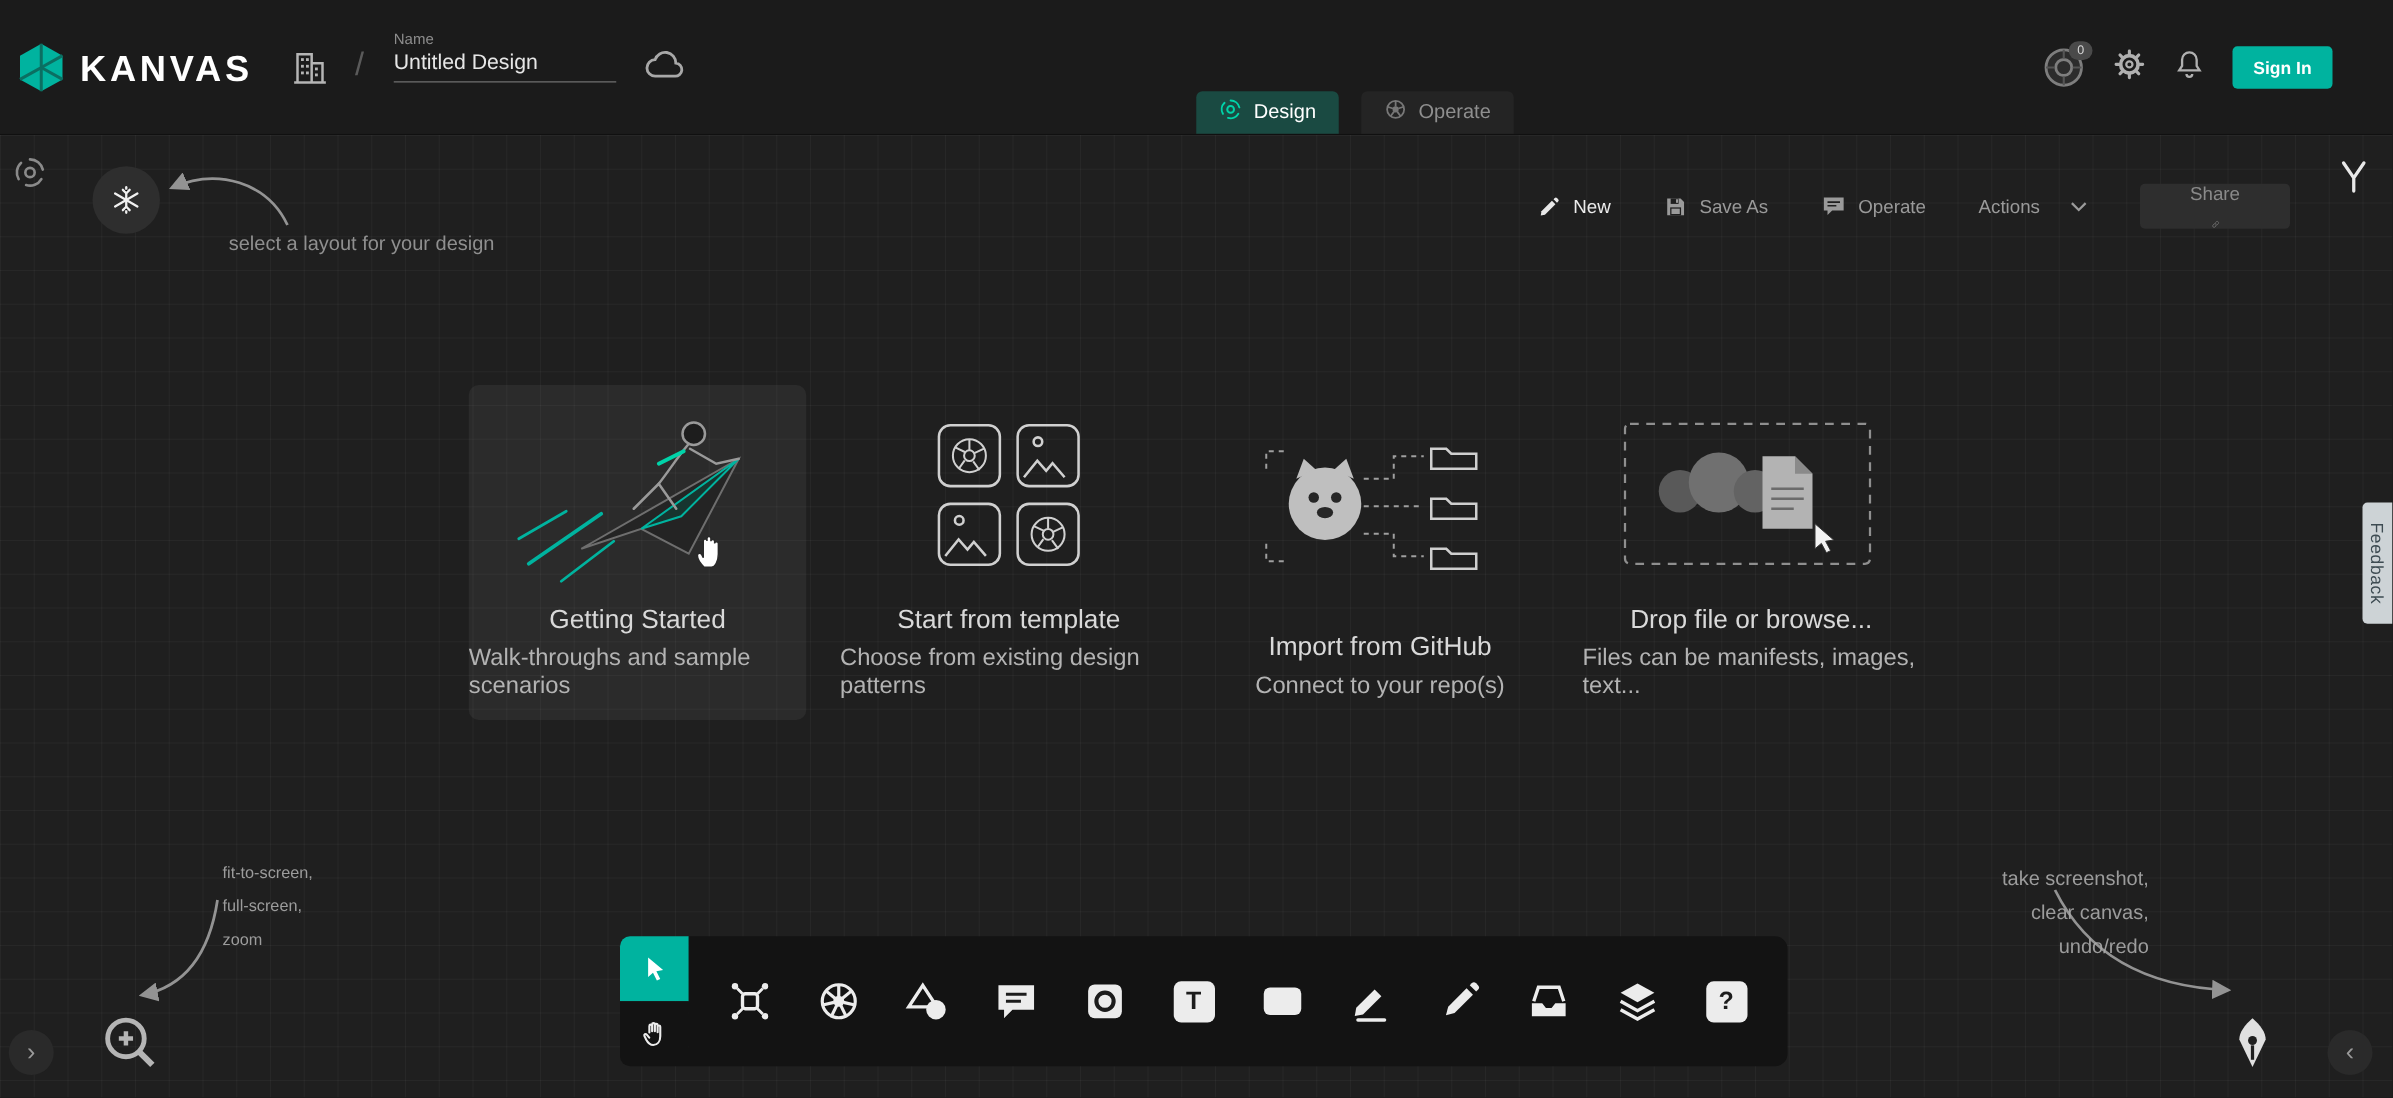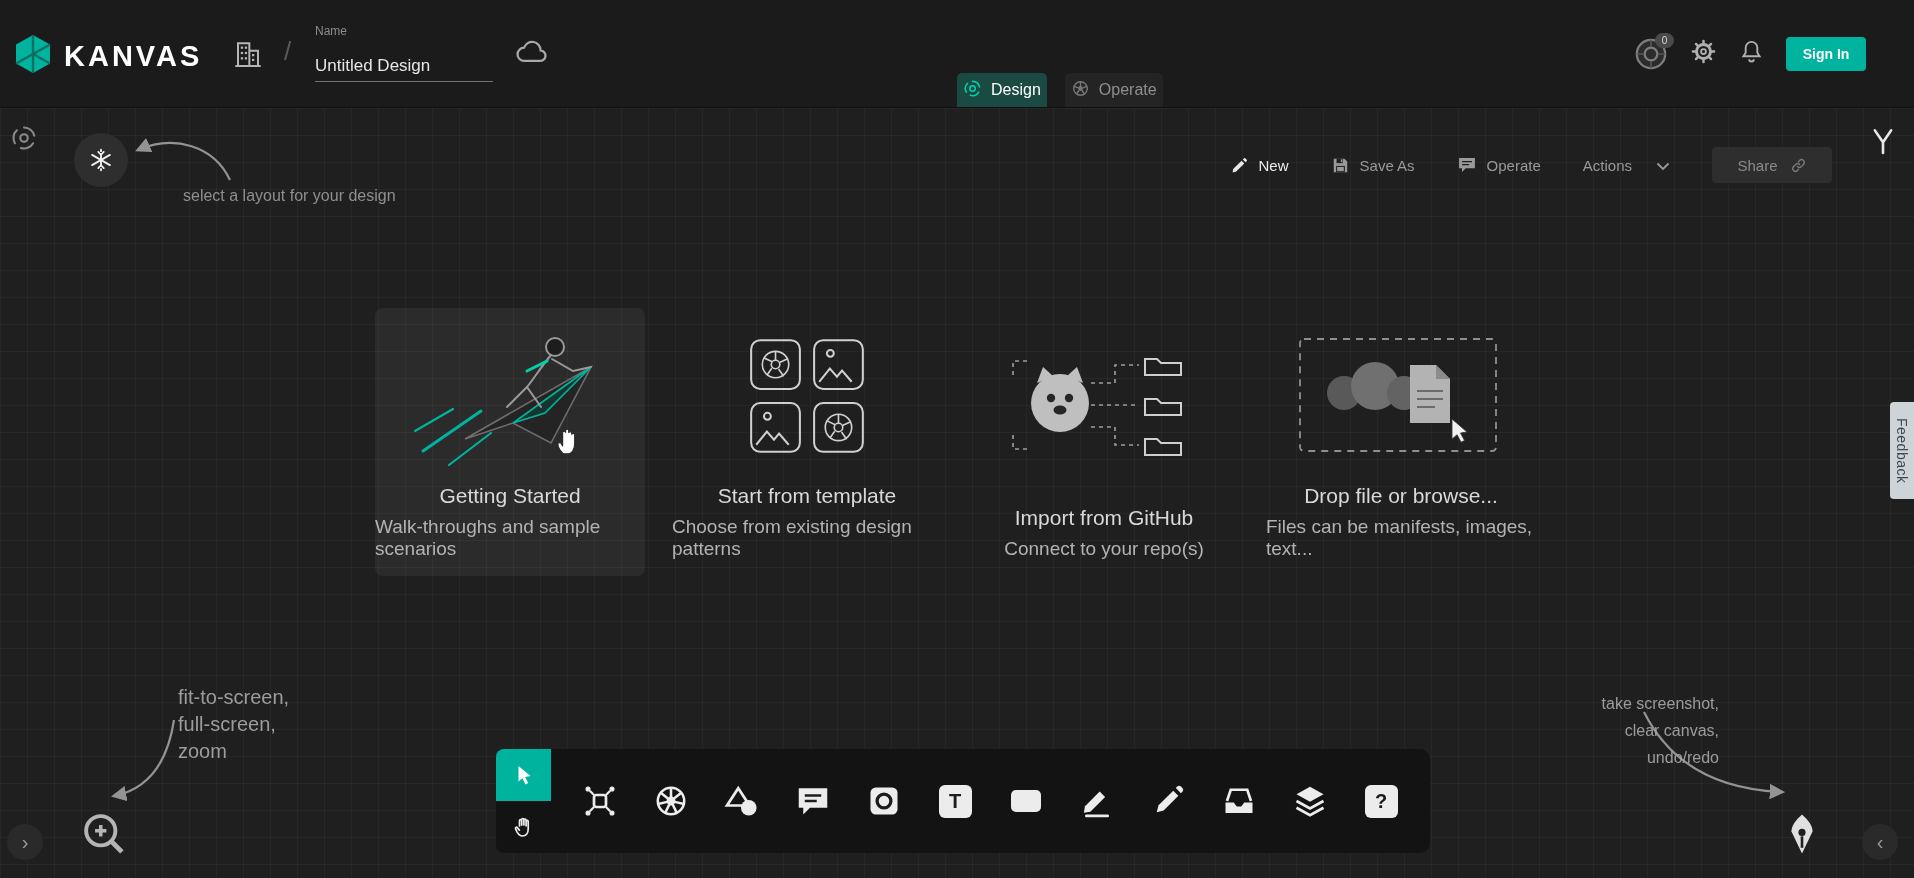--- a/index.html
+++ b/index.html
@@ -10,34 +10,34 @@
   }
   button{font-family:"Liberation Sans",sans-serif;background:none;border:none;padding:0;cursor:pointer;}
 
   
   .hdr{position:absolute;top:0;left:0;width:1914px;height:107px;background:#1b1b1b;z-index:30;}
   .logo{position:absolute;left:12px;top:33px;display:flex;align-items:center;gap:10px;}
   .logo-text{color:#fff;font-size:29px;font-weight:700;letter-spacing:3px;}
   .org-icon{position:absolute;left:232px;top:37px;}
   .hdr-slash{position:absolute;left:284px;top:36px;color:#5a5a5a;font-size:26px;font-weight:300;}
   .name-field{position:absolute;left:315px;top:24px;width:180px;}
-  .name-label{color:#8d8d8d;font-size:12px;display:block;margin-bottom:16px;}
+  .name-label{color:#8d8d8d;font-size:12px;display:block;margin-bottom:0;}
   .name-input{width:178px;background:transparent;border:none;border-bottom:1px solid #707070;
     color:#e6e6e6;font-size:17px;padding:2px 0 5px;outline:none;}
   .cloud-icon{position:absolute;left:515px;top:38px;}
   .hdr-right{position:absolute;right:48px;top:0;height:107px;display:flex;align-items:center;gap:22px;}
   .credits{position:relative;width:34px;height:34px;}
   .credits-badge{position:absolute;top:-4px;right:-6px;min-width:15px;height:15px;border-radius:8px;
     background:#4a4a4a;color:#d6d6d6;font-size:10px;display:flex;align-items:center;justify-content:center;padding:0 2px;}
   .signin-btn{width:80px;height:34px;border-radius:4px;background:#00B39F;color:#fff;
     font-size:14px;font-weight:600;display:flex;align-items:center;justify-content:center;}
   
   .mode-tabs{position:absolute;left:957px;bottom:0;display:flex;gap:18px;}
   .mode-tab{height:34px;display:flex;align-items:center;justify-content:center;gap:9px;
-    border-radius:5px 5px 0 0;font-size:16px;padding:0 6px;}
+    border-radius:5px 5px 0 0;font-size:16px;padding:0 18px;}
   .mode-tab.active{background:#1a4a42;color:#fff;}
   .mode-tab.inactive{background:#242424;color:#8f8f8f;}
 
   
   .canvas{position:absolute;top:107px;left:0;width:1914px;height:771px;
     background-color:#1f1f1f;border-top:1px solid #101010;box-sizing:border-box;
     background-image:
       linear-gradient(rgba(255,255,255,0.035) 1px, transparent 1px),
       linear-gradient(90deg, rgba(255,255,255,0.035) 1px, transparent 1px);
     background-size:27px 27px;}
@@ -49,33 +49,33 @@
   .layout-hint{position:absolute;left:140px;top:79px;color:#8f8f8f;font-size:16px;margin-left:43px;}
 
   .yaml-btn{position:absolute;left:1868px;top:18px;}
 
   
   .tr-toolbar{position:absolute;top:38px;right:82px;height:38px;display:flex;align-items:center;gap:42px;z-index:10;}
   .tr-item{display:flex;align-items:center;gap:10px;font-size:15px;color:#9a9a9a;}
   .tr-item.bright{color:#ececec;}
   .actions-chevron{margin-left:14px;}
   .share-btn{width:120px;height:36px;border-radius:4px;background:#2e2e2e;display:flex;
-    align-items:center;justify-content:center;gap:12px;color:#8a8a8a;font-size:15px;}
+    align-items:center;justify-content:center;gap:12px;color:#8a8a8a;font-size:15px;flex-direction:column;}
 
   
   .cards-row{position:absolute;left:375px;top:200px;display:flex;gap:27px;z-index:6;}
   .card{width:270px;height:268px;display:flex;flex-direction:column;align-items:center;}
   .card.highlight{background:rgba(255,255,255,0.055);border-radius:8px;}
   .card-art{flex:1;display:flex;align-items:center;justify-content:center;width:100%;}
   .card-title{font-size:21px;color:#d9d9d9;margin-bottom:8px;}
   .card-sub{font-size:19px;color:#b3b3b3;margin-bottom:16px;}
   .hand-cursor{position:absolute;left:552px;top:316px;z-index:7;}
 
   
-  .bl-hint{position:absolute;left:178px;top:576px;color:#9c9c9c;font-size:20px;line-height:27px;}
+  .bl-hint{position:absolute;left:178px;top:576px;color:#9c9c9c;font-size:13px;line-height:27px;}
   .br-hint{position:absolute;right:195px;top:582px;color:#9c9c9c;font-size:16px;line-height:27px;text-align:right;}
 
   
   .dock{position:absolute;left:496px;top:641px;height:104px;display:flex;z-index:10;}
   .dock-left{width:55px;display:flex;flex-direction:column;}
   .tool-select{height:52px;background:#00B39F;border-radius:8px 0 0 0;display:flex;align-items:center;justify-content:center;}
   .tool-pan{height:52px;background:#131313;border-radius:0 0 0 8px;display:flex;align-items:center;justify-content:center;}
   .dock-bar{background:#131313;border-radius:0 10px 10px 0;display:flex;align-items:center;gap:33px;padding:0 30px;}
   .dock-btn{width:38px;height:38px;display:flex;align-items:center;justify-content:center;}
   .glyph-sq{width:33px;height:33px;background:#ececec;border-radius:6px;display:flex;align-items:center;

